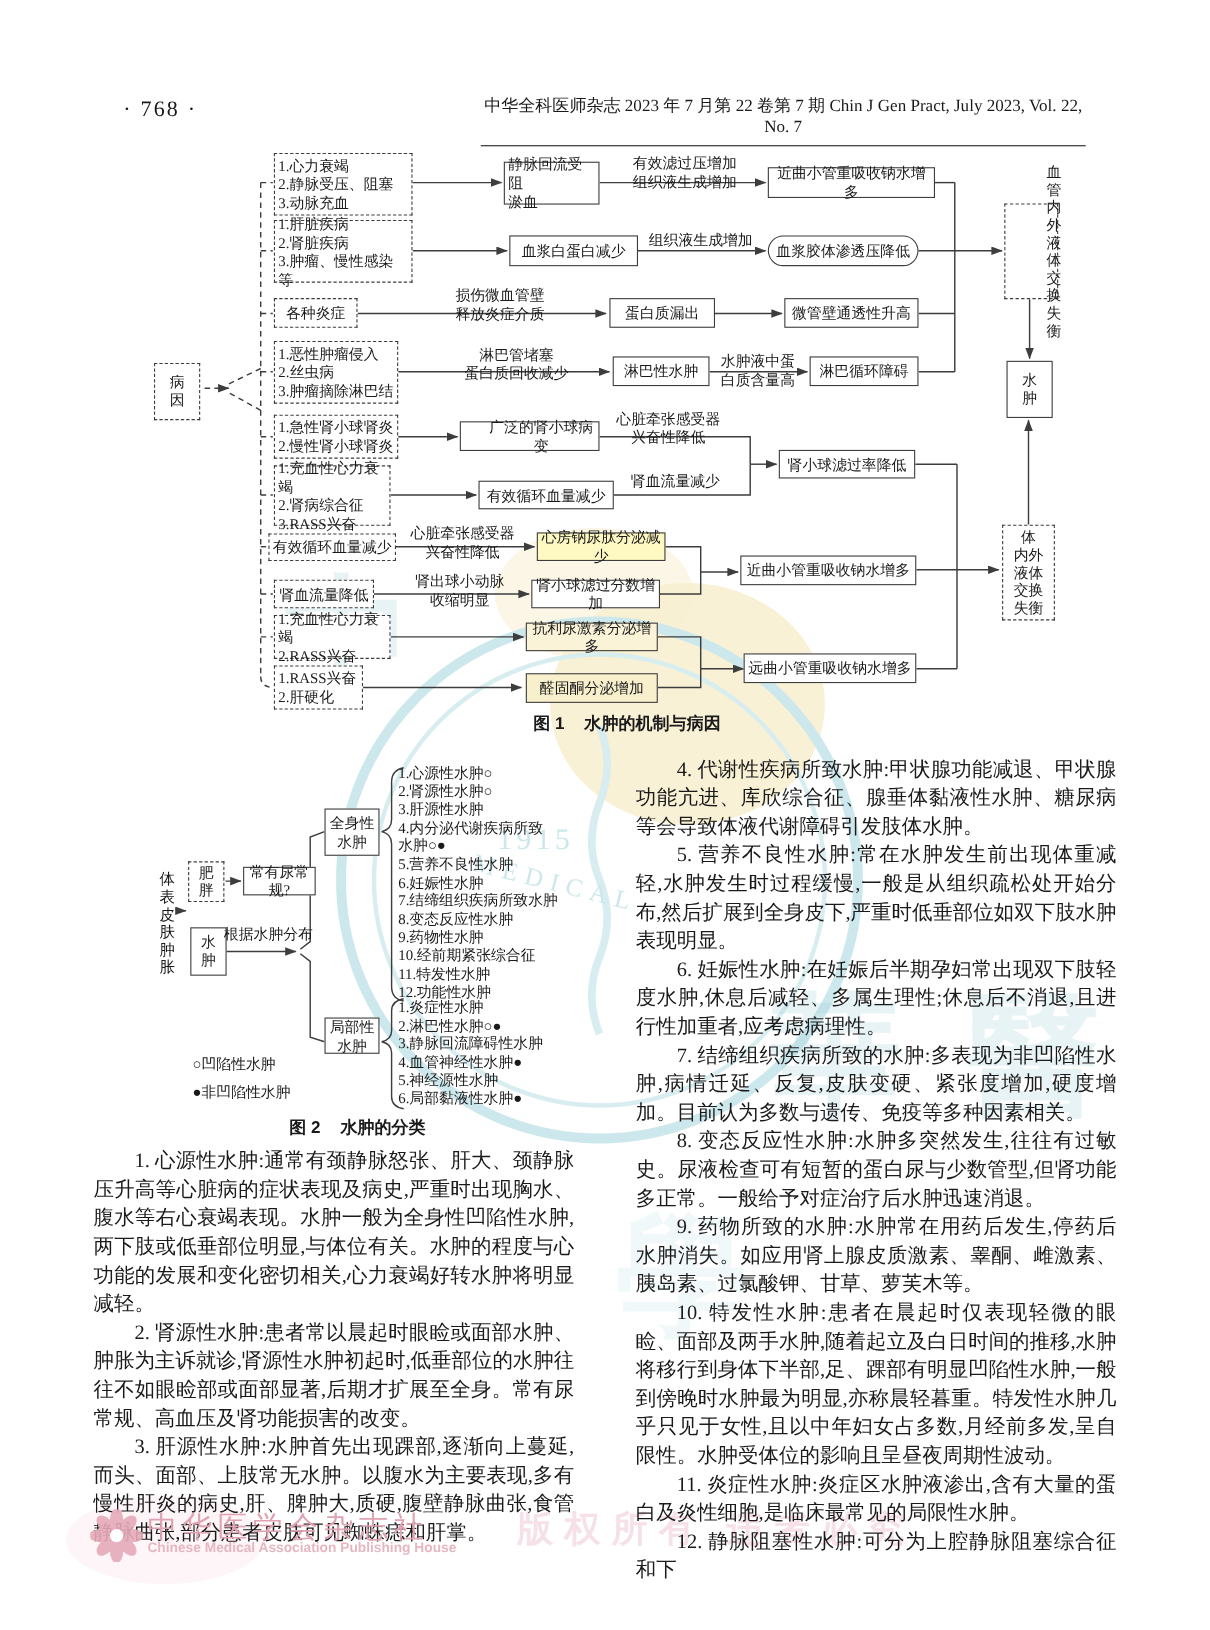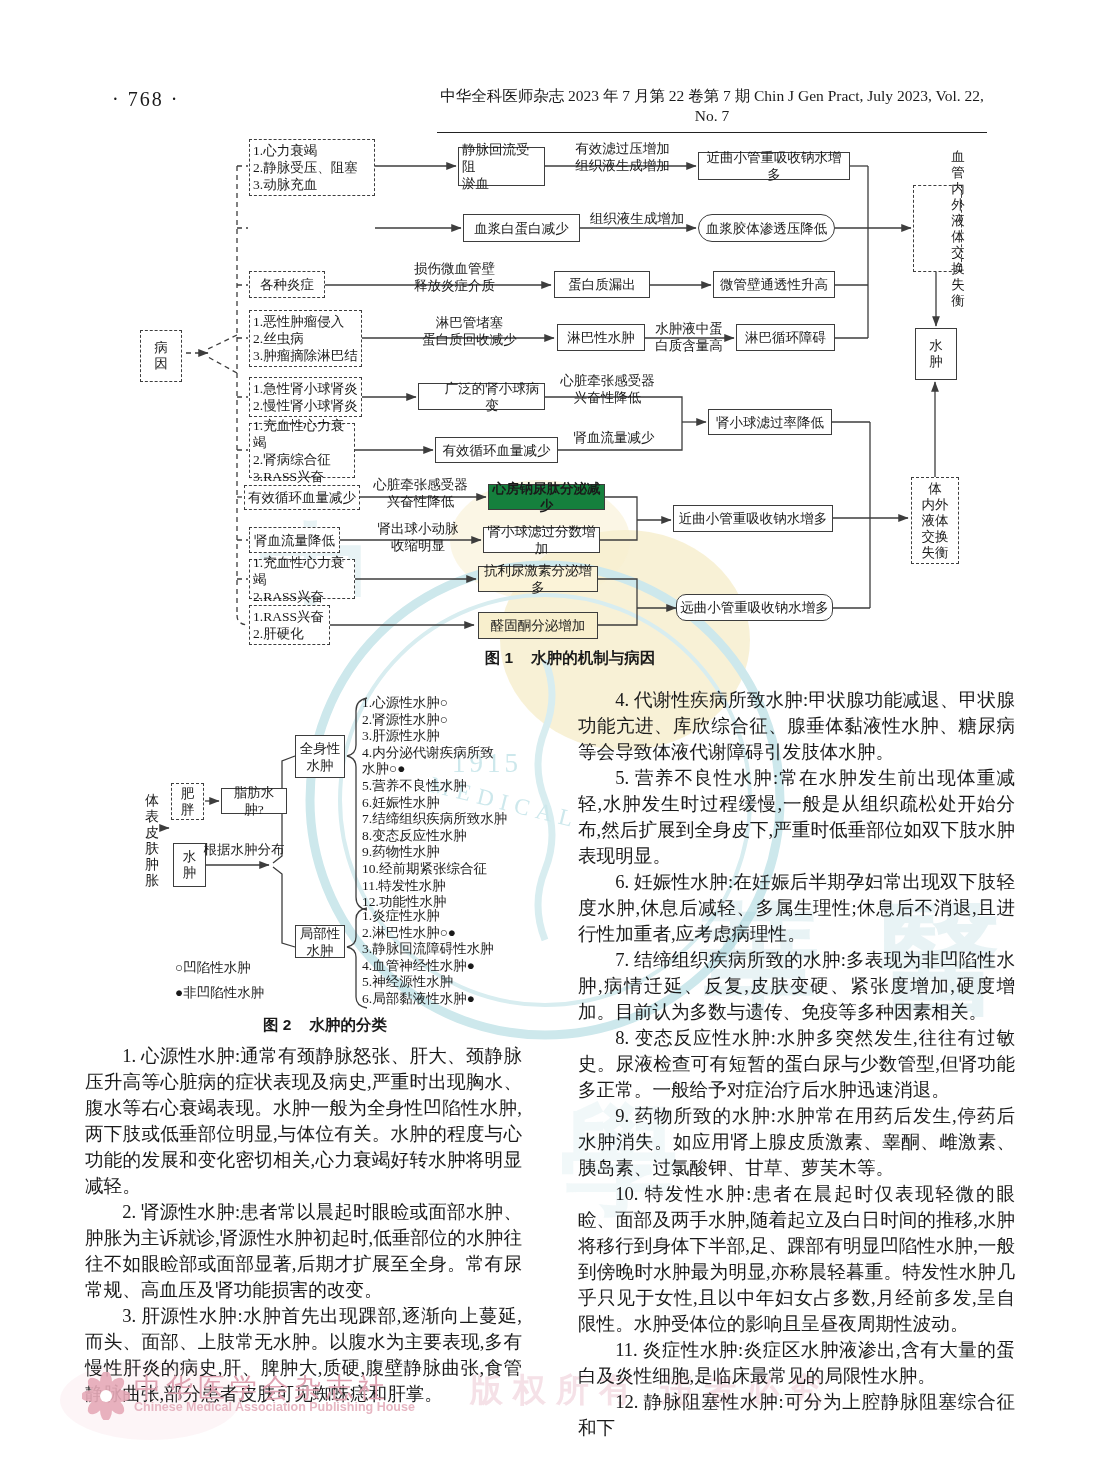--- a/index.html
+++ b/index.html
@@ -15,21 +15,21 @@
   .wm-txt{position:absolute;color:#cde8ec;font-family:"Liberation Serif",serif;}
   .wm-char{position:absolute;color:rgba(150,200,208,0.22);font-size:120px;font-weight:bold;}
   
   .fig{position:absolute;z-index:2;}
   .fig svg{position:absolute;left:0;top:0;}
   .box{position:absolute;box-sizing:border-box;border:1.3px solid #3d3d3d;background:#fff;
        display:flex;align-items:center;justify-content:center;text-align:center;
        font-size:13.5px;line-height:17px;white-space:pre-line;padding:1px 3px;z-index:3;}
   .dashedb{border-style:dashed;}
   .ta-l{justify-content:flex-start;text-align:left;}
-  .tint-blue{background:#15803d;font-weight:bold;}
+  .tint-blue{background:#fef9c3;}
   .tint-cream{background:#fbf3d8;}
   .tint-yellow{background:#f8efcd;}
   .lbl{position:absolute;font-size:13.5px;line-height:17px;white-space:pre-line;
        text-align:center;z-index:3;}
   .vtxt{line-height:16px;}
   .caption{position:absolute;text-align:center;font-size:15.5px;font-weight:bold;z-index:3;
            font-family:"Liberation Sans",sans-serif;}
   .cap-lab{margin-right:18px;}
   .listtxt{position:absolute;font-size:13.5px;line-height:16.6px;white-space:pre-line;z-index:3;}
   
@@ -139,20 +139,23 @@
         <line x1="815" y1="347" x2="815" y2="252" marker-end="url(#ah)"></line>
       </g>
     </svg>
 
     <div class="box dashedb vtxt" style="left:20px;top:200px;width:42px;height:52px;">病
 因</div>
 
     <div class="box dashedb ta-l" style="left:129px;top:9px;width:126px;height:57px;">1.心力衰竭
 2.静脉受压、阻塞
 3.动脉充血</div>
+    <div class="box dashedb ta-l" style="left:129px;top:70px;width:126px;height:57px;">1.肝脏疾病
+2.肾脏疾病
+3.肿瘤、慢性感染等</div>
     <div class="box dashedb" style="left:129px;top:141px;width:76px;height:27px;">各种炎症</div>
     <div class="box dashedb ta-l" style="left:129px;top:180px;width:113px;height:57px;">1.恶性肿瘤侵入
 2.丝虫病
 3.肿瘤摘除淋巴结</div>
     <div class="box dashedb ta-l" style="left:129px;top:247px;width:113px;height:40px;">1.急性肾小球肾炎
 2.慢性肾小球肾炎</div>
     <div class="box dashedb ta-l" style="left:129px;top:293px;width:106px;height:55px;">1.充血性心力衰竭
 2.肾病综合征
 3.RASS兴奋</div>
     <div class="box dashedb" style="left:124px;top:355px;width:116px;height:25px;">有效循环血量减少</div>
@@ -173,21 +176,21 @@
     <div class="box" style="left:363px;top:397px;width:117px;height:26px;">肾小球滤过分数增加</div>
     <div class="box tint-cream" style="left:358px;top:436px;width:120px;height:26px;">抗利尿激素分泌增多</div>
     <div class="box tint-yellow" style="left:358px;top:482px;width:120px;height:27px;">醛固酮分泌增加</div>
 
     <div class="box" style="left:578px;top:22px;width:152px;height:28px;">近曲小管重吸收钠水增多</div>
     <div class="box" style="left:578px;top:84px;width:137px;height:28px;border-radius:14px;">血浆胶体渗透压降低</div>
     <div class="box" style="left:593px;top:141px;width:122px;height:27px;">微管壁通透性升高</div>
     <div class="box" style="left:616px;top:194px;width:99px;height:27px;">淋巴循环障碍</div>
     <div class="box" style="left:588px;top:279px;width:124px;height:26px;">肾小球滤过率降低</div>
     <div class="box" style="left:553px;top:375px;width:160px;height:27px;">近曲小管重吸收钠水增多</div>
-    <div class="box" style="left:556px;top:464px;width:157px;height:27px;border-radius:10px;">远曲小管重吸收钠水增多</div>
+    <div class="box" style="left:556px;top:464px;width:157px;height:27px;">远曲小管重吸收钠水增多</div>
 
     <div class="box dashedb vtxt" style="left:793px;top:55px;width:46px;height:87px;padding-left:44px;">血管
 内外
 液体
 交换
 失衡</div>
     <div class="box vtxt" style="left:795px;top:198px;width:42px;height:52px;">水
 肿</div>
     <div class="box dashedb vtxt" style="left:791px;top:347px;width:48px;height:87px;">体
 内外
@@ -237,21 +240,21 @@
     </svg>
 
     <div class="lbl vtxt" style="left:58px;top:98px;width:18px;text-align:center;font-size:14px;">体
 表
 皮
 肤
 肿
 胀</div>
     <div class="box dashedb vtxt" style="left:86px;top:88px;width:33px;height:37px;">肥
 胖</div>
-    <div class="box" style="left:136px;top:93px;width:66px;height:26px;">脂肪水肿?</div>
+    <div class="box" style="left:136px;top:93px;width:66px;height:26px;">常有尿常规?</div>
     <div class="box vtxt" style="left:88px;top:148px;width:33px;height:44px;">水
 肿</div>
     <div class="lbl" style="left:118px;top:146px;width:82px;">根据水肿分布</div>
     <div class="box" style="left:210px;top:40px;width:50px;height:43px;">全身性
 水肿</div>
     <div class="box" style="left:210px;top:230px;width:50px;height:33px;">局部性
 水肿</div>
     <div class="listtxt" style="left:277px;top:0px;width:200px;">1.心源性水肿○
 2.肾源性水肿○
 3.肝源性水肿

